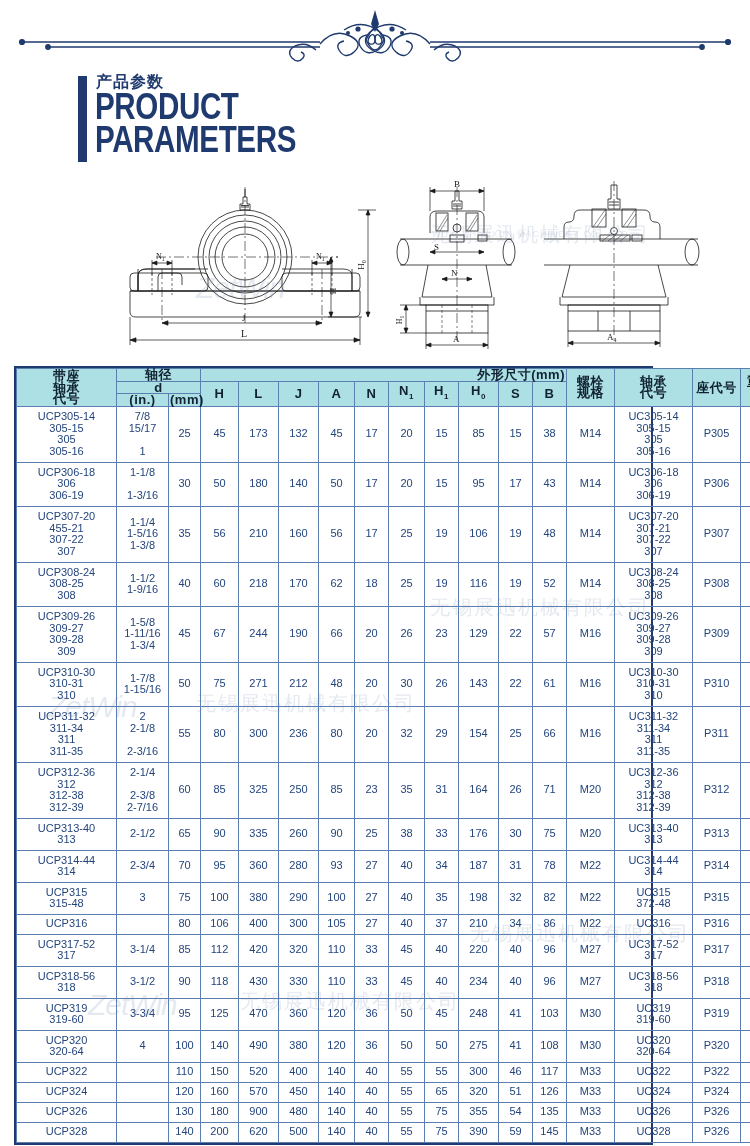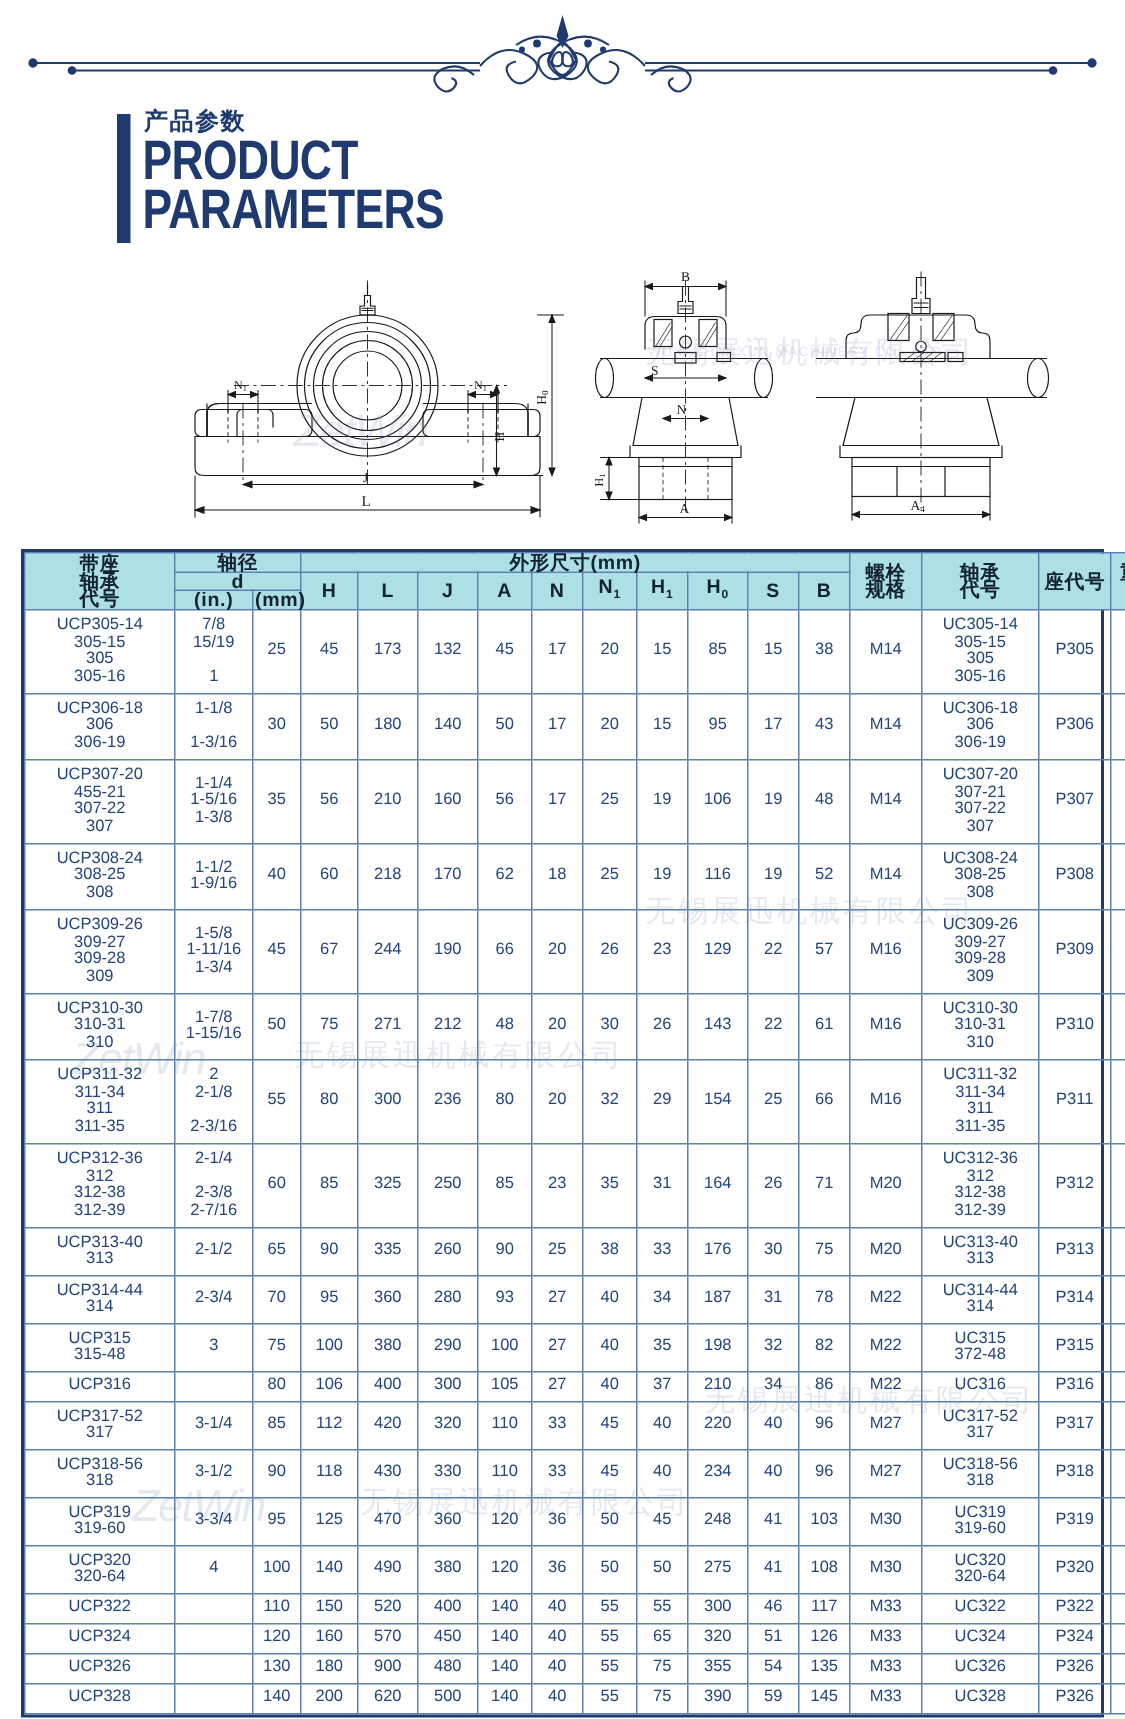--- a/index.html
+++ b/index.html
@@ -47,21 +47,21 @@
   
   .wm {
     position:absolute; pointer-events:none; user-select:none;
     color:rgba(120,140,175,0.20); font-weight:400; white-space:nowrap;
   }
   .wm-zet { font-style:italic; font-size:30px; letter-spacing:-1px; }
   .wm-cn  { font-size:20px; letter-spacing:2px; }
   .wm-en  { font-size:9px; letter-spacing:1px; }
 
   
-  .table-wrap { position:absolute; left:14px; top:366px; width:722px; }
+  .table-wrap { position:absolute; left:14px; top:366px; width:639px; }
   table.spec {
     border-collapse:collapse;
     width:722px;
     table-layout:fixed;
     font-size:11px;
     color:#24457c;
   }
   table.spec th, table.spec td {
     border:1px solid #5b7fae;
     text-align:center;
@@ -72,21 +72,21 @@
   }
   table.spec thead th {
     background:#ace0e4;
     font-weight:700;
     font-size:13px;
     color:#123;
     letter-spacing:0.5px;
   }
   thead th.sub { font-size:11.5px; font-weight:700; }
   thead th.unit { font-size:10px; font-weight:400; }
-  thead th.dim  { font-size:14px; font-weight:700; }
+  thead th.dim  { font-size:14px; font-weight:700;text-align:right; }
   .sup { font-size:8px; vertical-align:sub; }
 
   
   .table-wrap { border:2px solid #1f3a6e; }
 
   
   .codes { text-align:center; white-space:pre-line; line-height:11.5px; }
   .codes-r { text-align:center; white-space:pre-line; line-height:11.5px; }
   td.inch {
     text-align:left; padding-left:3px;
@@ -436,21 +436,21 @@
         <th class="unit">(mm)</th>
       </tr>
     </thead>
     <tbody id="tbody">
         <tr style="height: 56px;">
           <td class="codes">UCP305-14
 305-15
 305
 305-16</td>
           <td class="inch">7/8
-15/19
+15/17
 
 1</td>
           <td class="mm-mid">25</td>
           <td>45</td>
           <td>173</td>
           <td>132</td>
           <td>45</td>
           <td>17</td>
           <td>20</td>
           <td>15</td>

